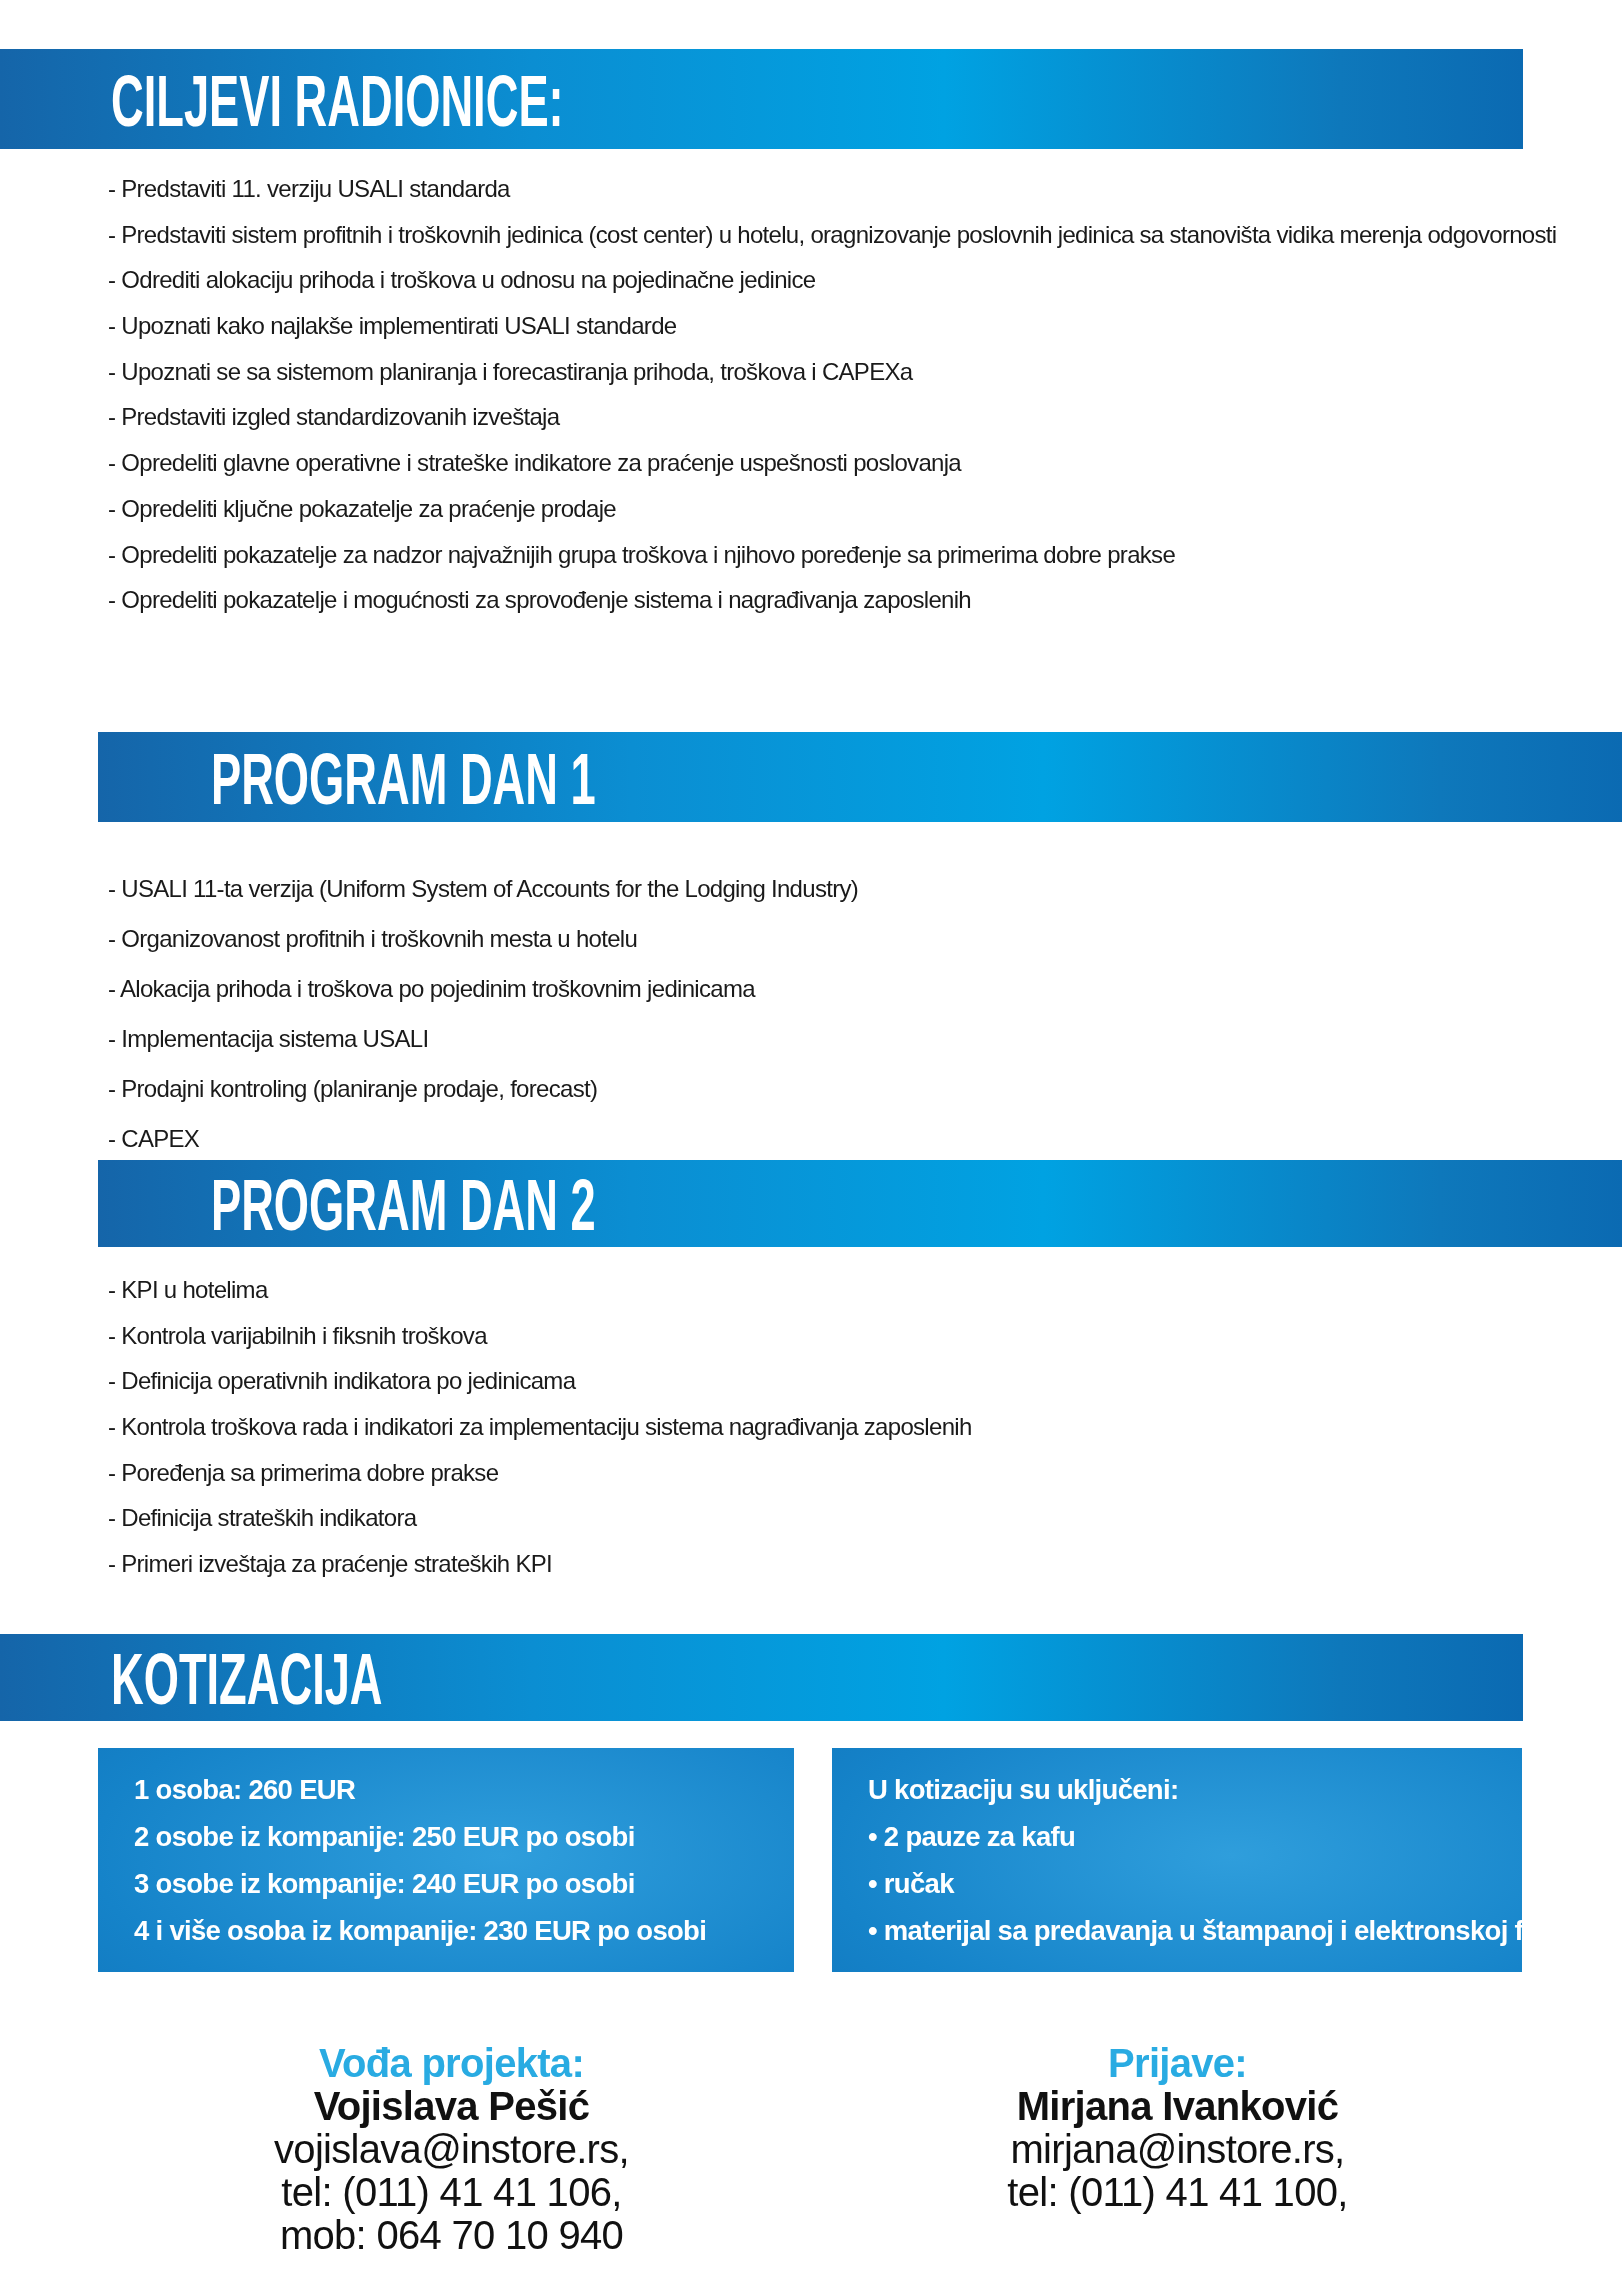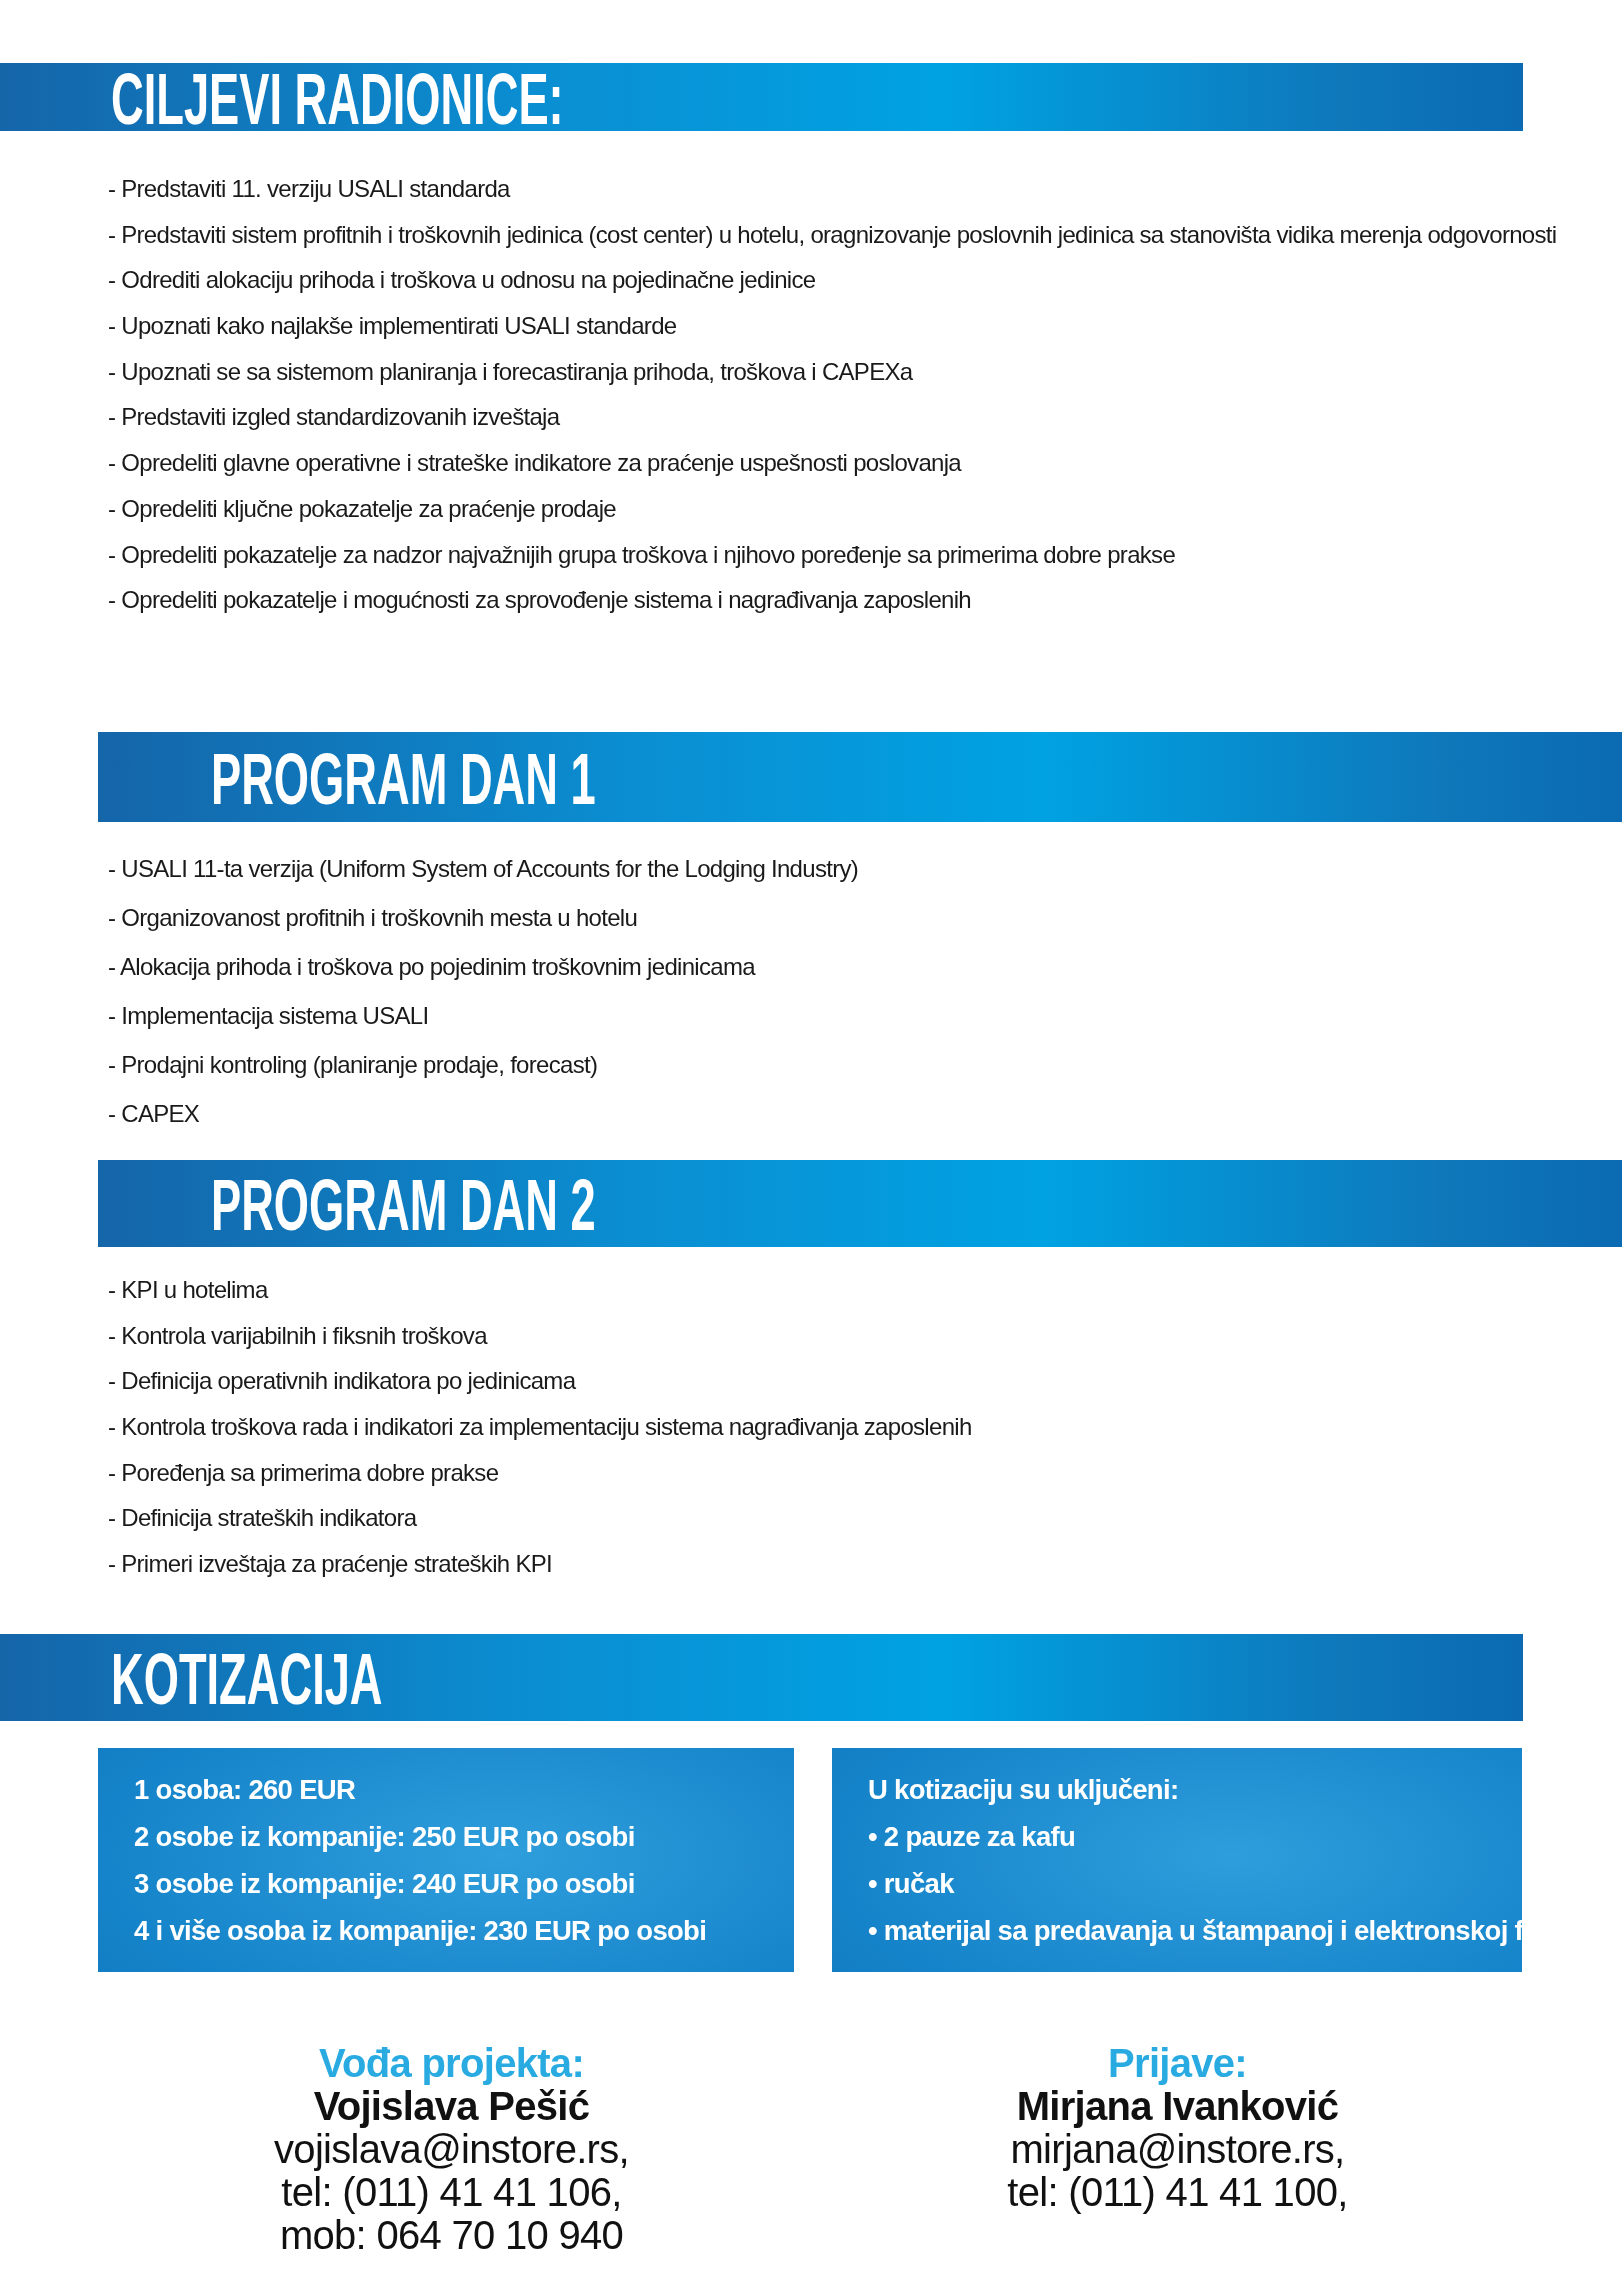--- a/index.html
+++ b/index.html
@@ -22,21 +22,21 @@
     color:#ffffff;
     font-weight:bold;
     font-size:73px;
     line-height:1;
     letter-spacing:0px;
     white-space:nowrap;
     transform:scaleX(0.62);
     transform-origin:left center;
     padding-top:2.6px;
   }
-  #bar-ciljevi   { left:0;     top:63px;   width:1523px; height:68px; }
+  #bar-ciljevi   { left:0;     top:49px;   width:1523px; height:100px; }
   #bar-program1  { left:98px; top:732px; width:1525px; height:90px; }
   #bar-program2  { left:98px; top:1160px; width:1525px; height:87px;align-items:center; }
   #bar-kotizacija{ left:0;     top:1634px; width:1523px; height:87px; }
   #bar-ciljevi .bar-title    { margin-left:111px; }
   #bar-program1 .bar-title   { margin-left:113px; }
   #bar-program2 .bar-title   { margin-left:113px; }
   #bar-kotizacija .bar-title { margin-left:111px; }
 
   
   ul.bullets {
@@ -48,21 +48,21 @@
   }
   ul.bullets li {
     font-size:24px;
     line-height:30px;
     letter-spacing:-0.7px;
     color:#1a1a1a;
   }
   #list-ciljevi  { top:174px; }
   #list-ciljevi li  { margin-bottom:15.7px; }
   #list-program1 { top:854px; }
-  #list-program1 li { margin-bottom:19px; }
+  #list-program1 li { margin-bottom:19px;margin-top:20px; }
   #list-program2 { top:1275px; }
   #list-program2 li { margin-bottom:15.7px; }
 
   
   .kbox {
     position:absolute;
     top:1748px; height:224px;
     background:radial-gradient(ellipse 130% 170% at 58% 48%, #2f9edc 0%, #1583c9 45%, #0b66ae 92%);
     display:flex; flex-direction:column; justify-content:space-around;
     box-sizing:border-box;

